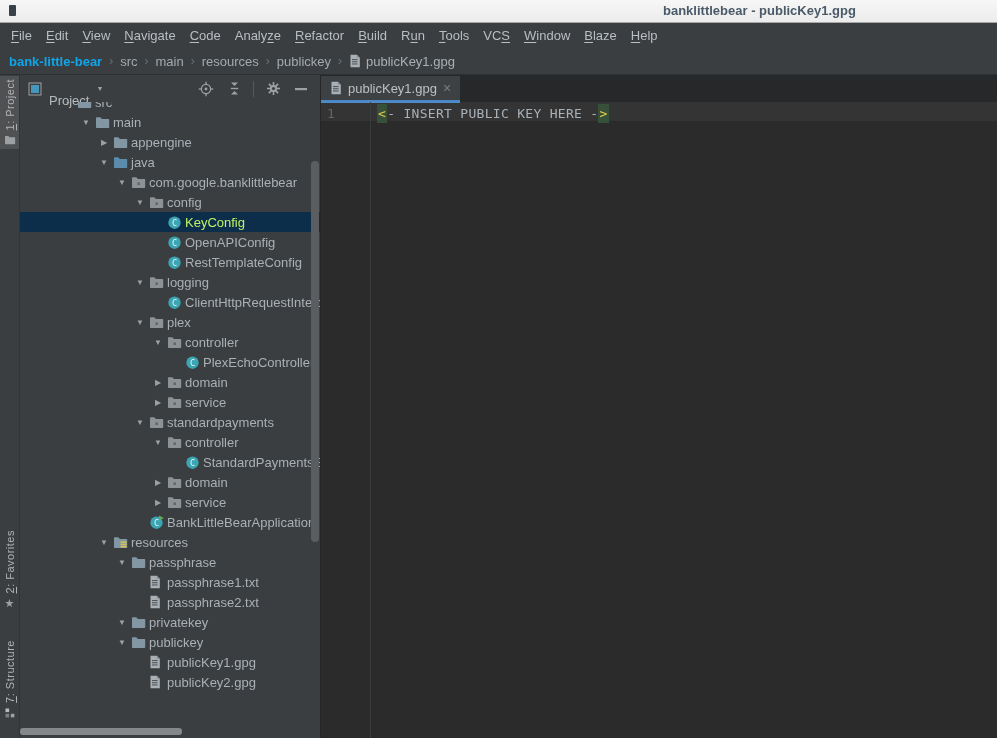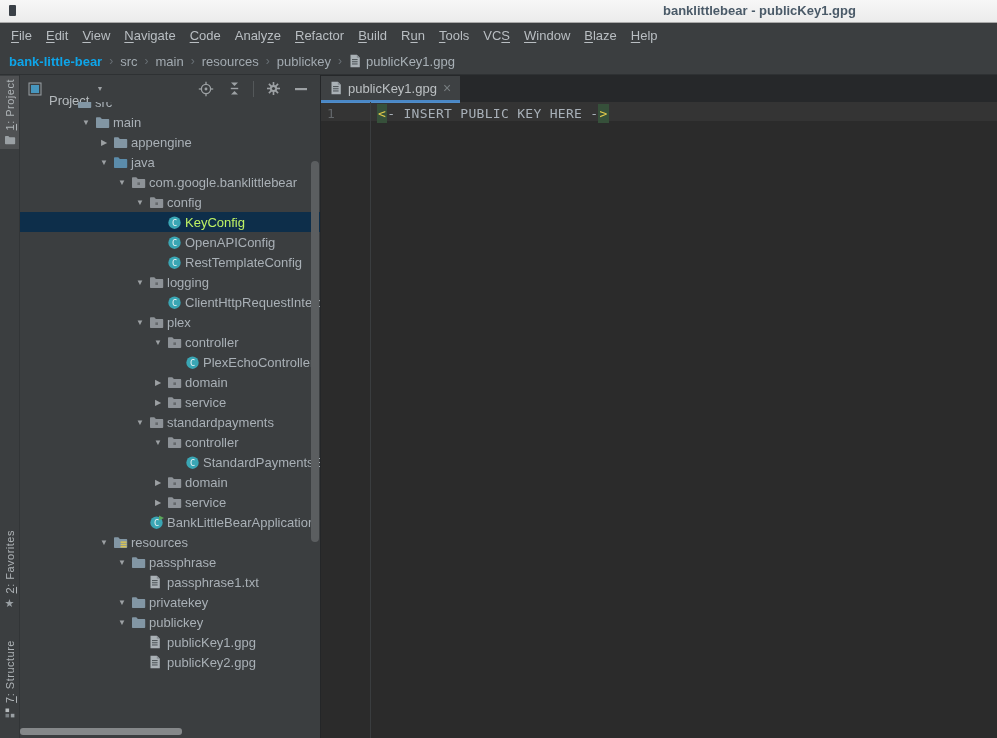--- a/index.html
+++ b/index.html
@@ -461,20 +461,35 @@
                 <path d="M7.8 0.8 V3.8 H10.8 Z" fill="#868d92"></path>
                 <g fill="#51575b">
                   <rect x="3" y="5" width="5.6" height="1.1"></rect>
                   <rect x="3" y="7.2" width="5.6" height="1.1"></rect>
                   <rect x="3" y="9.4" width="5.6" height="1.1"></rect>
                 </g>
               </svg>
             </span>
             <span class="tree-label">passphrase1.txt</span>
           </div>
+          <div class="tree-row" style="padding-left: 111px;">
+            <span class="tree-arrow"></span>
+            <span class="tree-icon">
+              <svg width="12" height="14" viewBox="0 0 12 14">
+                <path d="M1.5 0.8 H7.8 L10.8 3.8 V13.2 H1.5 Z" fill="#aab1b6"></path>
+                <path d="M7.8 0.8 V3.8 H10.8 Z" fill="#868d92"></path>
+                <g fill="#51575b">
+                  <rect x="3" y="5" width="5.6" height="1.1"></rect>
+                  <rect x="3" y="7.2" width="5.6" height="1.1"></rect>
+                  <rect x="3" y="9.4" width="5.6" height="1.1"></rect>
+                </g>
+              </svg>
+            </span>
+            <span class="tree-label">passphrase2.txt</span>
+          </div>
           <div class="tree-row" style="padding-left: 93px;">
             <span class="tree-arrow">▼</span>
             <span class="tree-icon">
               <svg width="15" height="13" viewBox="0 0 15 13">
                 <path fill="#8296a4" d="M1 2.2 C1 1.6 1.4 1.2 2 1.2 H5.3 L6.9 2.9 H13.2 C13.8 2.9 14.2 3.3 14.2 3.9 V11 C14.2 11.6 13.8 12 13.2 12 H2 C1.4 12 1 11.6 1 11 Z"></path>
               </svg>
             </span>
             <span class="tree-label">privatekey</span>
           </div>
           <div class="tree-row" style="padding-left: 93px;">

